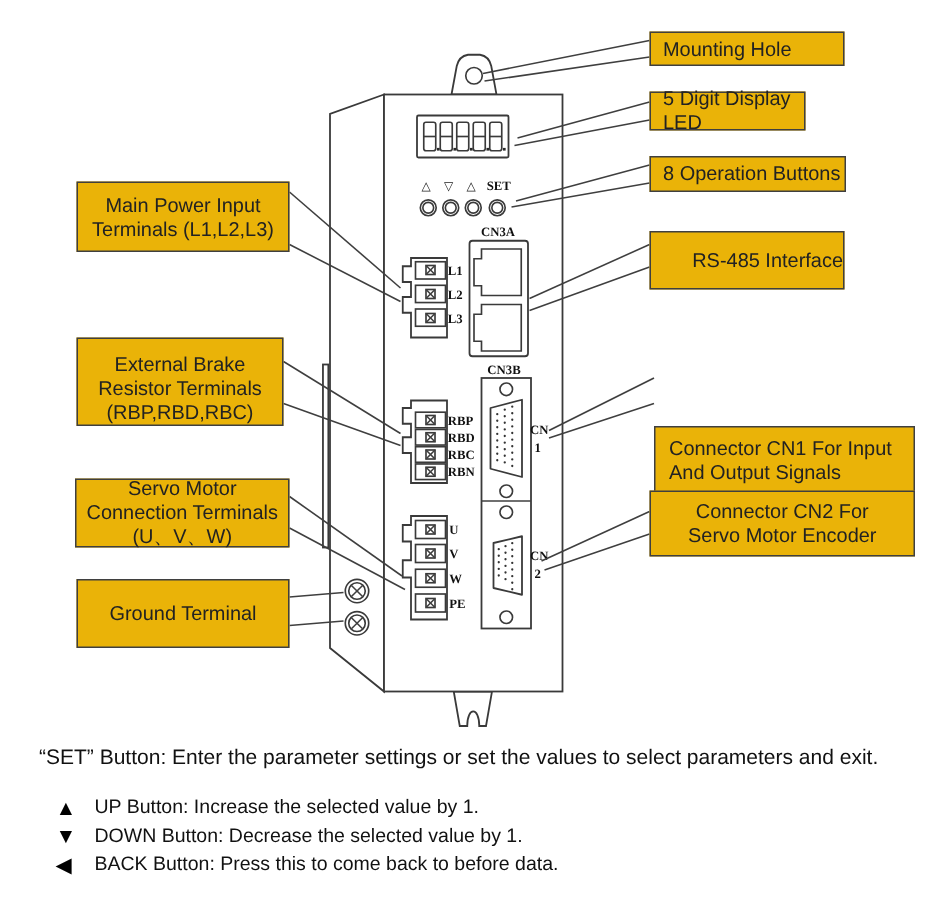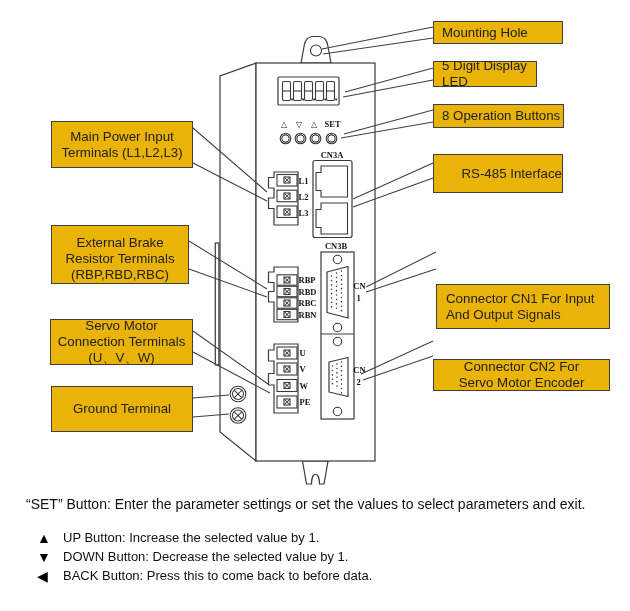--- a/index.html
+++ b/index.html
@@ -259,21 +259,21 @@
   <div class="callout la" style="left:433px;top:104px;width:131px;height:24px;">
     <span>8 Operation Buttons</span>
   </div>
   <div class="callout la" style="left:433px;top:154px;width:130px;height:39px;justify-content:flex-end;">
     <span>RS-485 Interface</span>
   </div>
   <div class="callout la" style="left:436px;top:240px;width:174px;height:45px;padding-left:9px;margin-top:44px;">
     <span>Connector CN1 For Input
 And Output Signals</span>
   </div>
-  <div class="callout" style="left:433px;top:327px;width:177px;height:32px;margin-top:32px;">
+  <div class="callout" style="left:433px;top:327px;width:177px;height:44px;">
     <span>Connector CN2 For
 Servo Motor Encoder</span>
   </div>
 
   <div class="set-note">“SET” Button: Enter the parameter settings or set the values to select parameters and exit.</div>
 
   <div class="note-row" style="top:530px;">
     <span class="note-icon">▲</span>
     <span>UP Button: Increase the selected value by 1.</span>
   </div>

